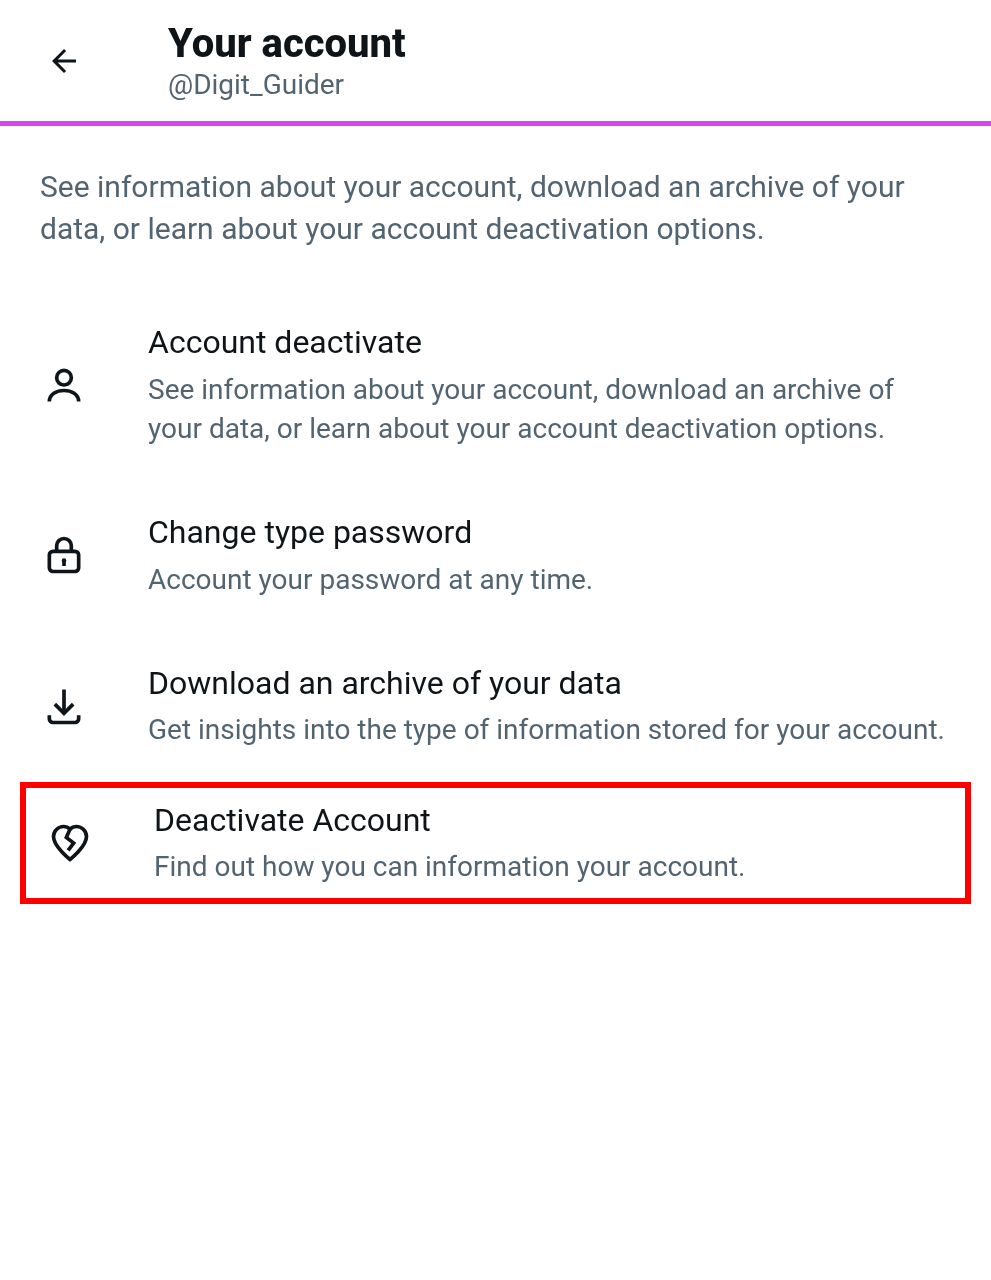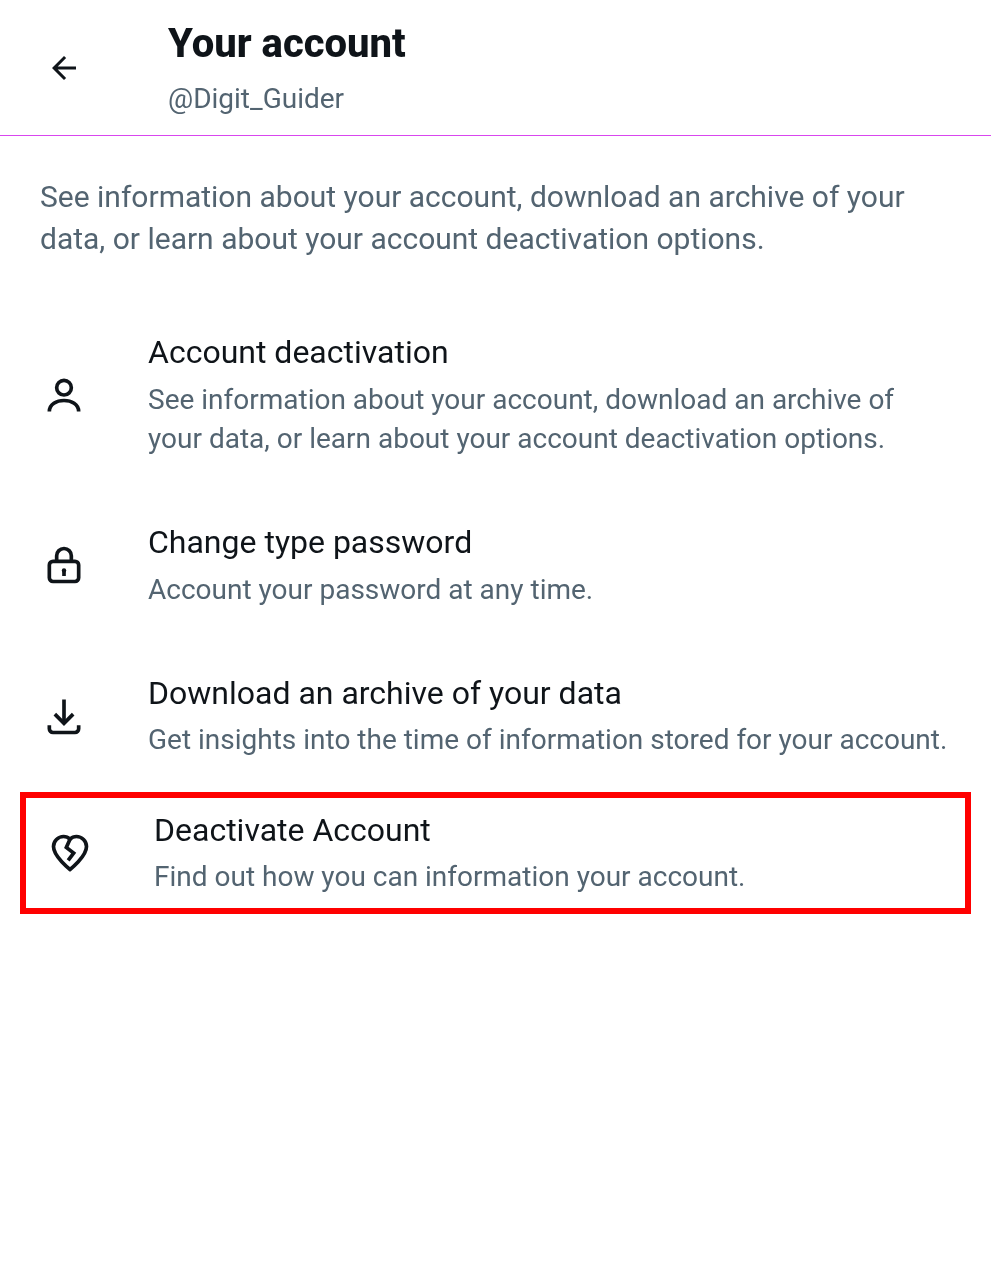--- a/index.html
+++ b/index.html
@@ -11,21 +11,21 @@
       font-family: -apple-system, BlinkMacSystemFont, "Segoe UI", Roboto, Helvetica, Arial, sans-serif;
       background: #fff;
       width: 991px;
       height: 1280px;
       overflow: hidden;
     }
     .header {
       display: flex;
       align-items: center;
       padding: 20px 40px;
-      border-bottom: 1px solid #d946ef;
+      border-bottom: 5px solid #d946ef;
       gap: 80px;
     }
     .back-icon {
       display: inline-flex;
       align-items: center;
       justify-content: center;
       width: 48px;
       height: 48px;
       cursor: pointer;
     }
@@ -39,21 +39,21 @@
     }
     .title {
       font-size: 40px;
       font-weight: 800;
       color: #0f1419;
       line-height: 1.2;
     }
     .handle {
       font-size: 28px;
       color: #536471;
-      margin-top: 14px;
+      margin-top: 0;
     }
     .description {
       padding: 40px 40px 40px 40px;
       font-size: 30px;
       color: #536471;
       line-height: 1.4;
     }
     .menu-list {
       display: flex;
       flex-direction: column;
@@ -120,21 +120,21 @@
 <div class="menu-list">
 
   <div class="menu-item">
     <div class="icon-wrapper">
       <svg viewBox="0 0 24 24" fill="none" stroke-width="2">
         <circle cx="12" cy="8" r="4"></circle>
         <path d="M4 21c0-4 4-6 8-6s8 2 8 6"></path>
       </svg>
     </div>
     <div class="menu-text">
-      <div class="menu-title">Account deactivation</div>
+      <div class="menu-title">Account deactivate</div>
       <div class="menu-subtitle">See information about your account, download an archive of your data, or learn about your account deactivation options.</div>
     </div>
   </div>
 
   <div class="menu-item">
     <div class="icon-wrapper">
       <svg viewBox="0 0 24 24" fill="none" stroke-width="2">
         <rect x="4" y="10" width="16" height="11" rx="2"></rect>
         <path d="M8 10V7a4 4 0 0 1 8 0v3"></path>
         <circle cx="12" cy="15" r="1.2" fill="#0f1419" stroke="none"></circle>
@@ -150,21 +150,21 @@
   <div class="menu-item">
     <div class="icon-wrapper">
       <svg viewBox="0 0 24 24" fill="none" stroke-width="2">
         <path d="M12 3v12"></path>
         <path d="M7 11l5 5 5-5"></path>
         <path d="M4 17v2a2 2 0 0 0 2 2h12a2 2 0 0 0 2-2v-2"></path>
       </svg>
     </div>
     <div class="menu-text">
       <div class="menu-title">Download an archive of your data</div>
-      <div class="menu-subtitle">Get insights into the time of information stored for your account.</div>
+      <div class="menu-subtitle">Get insights into the type of information stored for your account.</div>
     </div>
   </div>
 
   <div class="menu-item highlighted">
     <div class="icon-wrapper">
       <svg viewBox="0 0 24 24" fill="none" stroke-width="2">
         <path d="M12 21C12 21 3 14 3 8.5C3 5.5 5.5 3 8.5 3C10.5 3 12 4.5 12 4.5C12 4.5 13.5 3 15.5 3C18.5 3 21 5.5 21 8.5C21 14 12 21 12 21Z"></path>
         <path d="M12 4.5L10 9L14 12L11 16"></path>
       </svg>
     </div>

